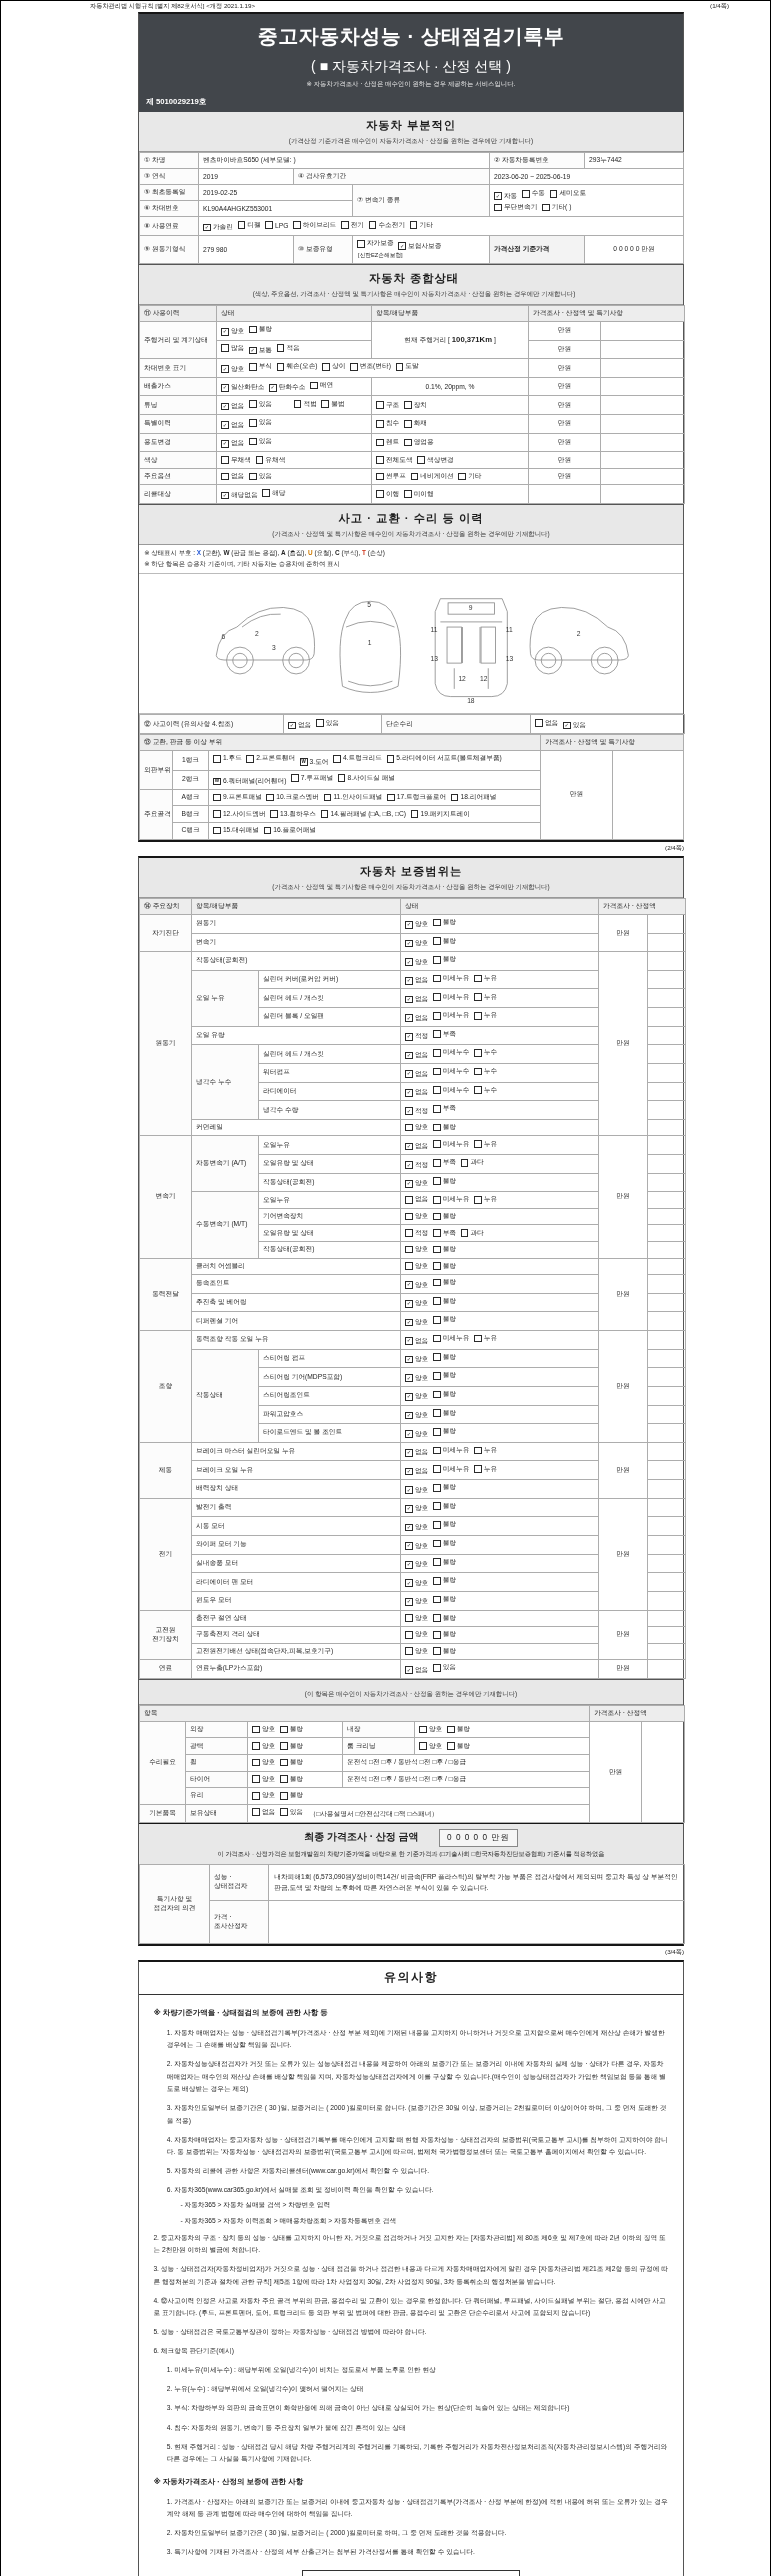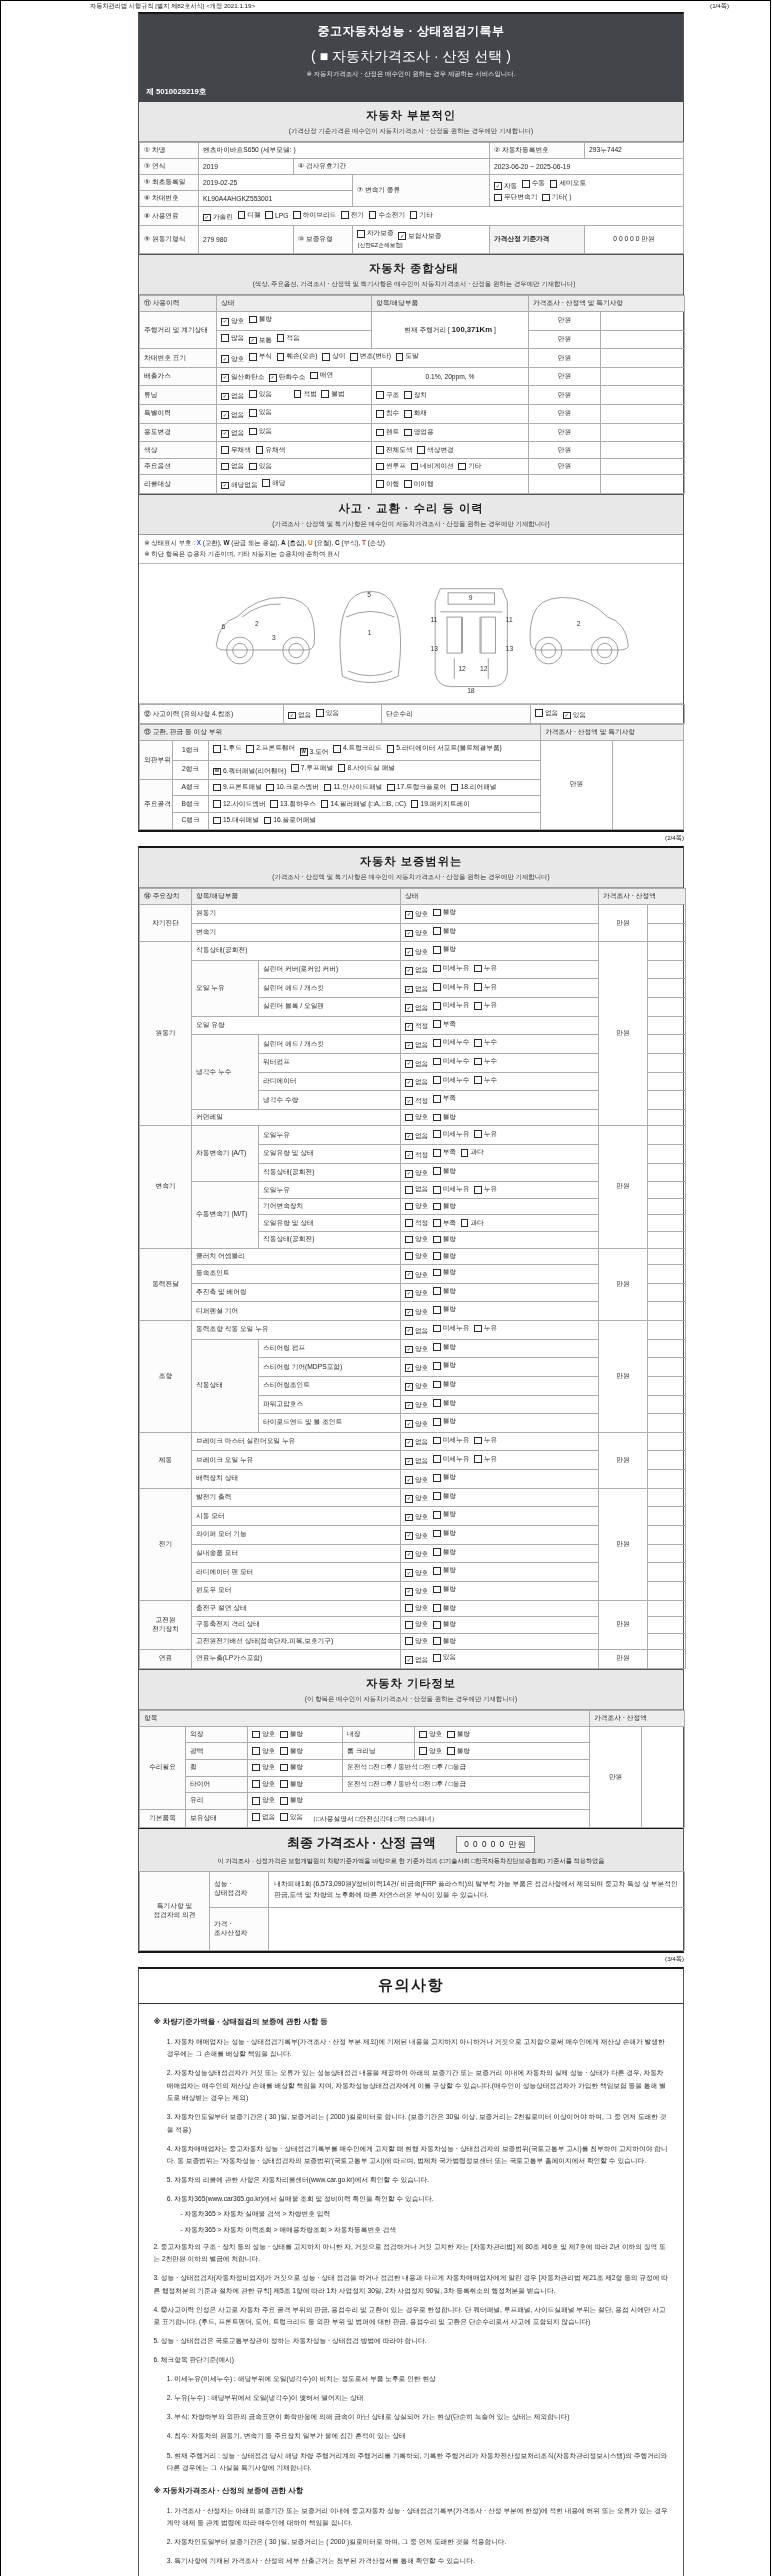--- a/index.html
+++ b/index.html
@@ -4,21 +4,21 @@
 <style>
   html,body{margin:0;padding:0;background:#fff;}
   body{width:773px;font-family:"Liberation Sans","DejaVu Sans",sans-serif;color:#1c1c1c;}
   .page{width:771px;min-height:2574px;border:1px solid #000;background:#fff;box-sizing:border-box;padding-bottom:5.2px;}
   .meta{width:639px;margin:1px 0 1px 89px;display:flex;justify-content:space-between;font-size:6.2px;color:#222;}
   .wrap{width:546px;margin-left:137px;box-sizing:border-box;}
   .block{border:0.5px solid #555;border-top:2.1px solid #161616;border-bottom:2.1px solid #161616;box-sizing:border-box;}
   .marker{width:546px;margin:2.1px 0 3.1px 137px;text-align:right;font-size:6.2px;color:#222;padding-right:0;}
   
   .dkhdr{background:#42464b;color:#fff;text-align:center;padding:9.3px 0 3.1px 0;}
-  .dkhdr .t1{font-size:12px;font-weight:bold;letter-spacing:0.5px;}
+  .dkhdr .t1{font-size:20px;font-weight:bold;letter-spacing:0.5px;}
   .dkhdr .t2{font-size:14px;margin-top:8px;}
   .dkhdr .t3{font-size:6.4px;margin-top:4.1px;color:#eee;}
   .dkhdr .docno{text-align:left;font-size:7.7px;font-weight:bold;padding:7.2px 0 2.1px 7.2px;}
   
   .sechdr{background:#e8e8e8;text-align:center;padding:6.2px 0 5.2px 0;border-bottom:0.5px solid #999;}
   .sechdr .st{font-size:11.3px;font-weight:bold;letter-spacing:1px;}
   .sechdr .ss{font-size:6.4px;margin-top:3.6px;color:#333;}
   table{border-collapse:collapse;width:100%;table-layout:fixed;}
   td,th{border:0.5px solid #adadad;font-size:6.7px;padding:3.1px 4.1px;vertical-align:middle;word-break:keep-all;}
   th{background:#ededed;font-weight:normal;text-align:left;}
@@ -36,25 +36,25 @@
   .legend .lw{color:#222;font-weight:bold;}
   .legend .la{color:#222;font-weight:bold;}
   .legend .lu{color:#d07a00;font-weight:bold;}
   .legend .lc{color:#222;font-weight:bold;}
   .legend .lt{color:#d0351b;font-weight:bold;}
   .legend2{font-size:6.4px;padding:1px 5.2px 4.1px 5.2px;border-bottom:0.5px solid #bbb;}
   .diagwrap{padding:4.1px 0;border-bottom:0.5px solid #bbb;background:#fff;}
   .kmbig{font-weight:bold;font-size:7.7px;}
   
   .final{background:#e8e8e8;text-align:center;padding:5.2px 0 4.6px 0;border-top:1.5px solid #161616;}
-  .final .fl{font-size:13px;font-weight:bold;margin-right:18px;}
+  .final .fl{font-size:10px;font-weight:bold;margin-right:18px;}
   .final .fv{display:inline-block;border:0.5px solid #888;background:#f6f6f6;padding:2.1px 7.2px;font-size:8.2px;letter-spacing:1px;}
   .final .fn{font-size:6.2px;margin-top:3.6px;}
   
-  .caut-title{border-bottom:0.8px solid #333;text-align:center;font-size:15px;font-weight:bold;padding:7.2px 0;letter-spacing:1.5px;}
+  .caut-title{border-bottom:0.8px solid #333;text-align:center;font-size:12px;font-weight:bold;padding:7.2px 0;letter-spacing:1.5px;}
   .caut-body{padding:8.2px 14.4px 11.3px 14.4px;font-size:6.7px;line-height:1.85;}
   .caut-body .hd{font-size:7.5px;margin:3.1px 0 7.2px 0;font-weight:bold;}
   .caut-body p{margin:0 0 6.7px 0;}
   .caut-body p.ind1{margin-left:13.4px;}
   .caut-body p.ind2{margin-left:27px;margin-bottom:4.1px;}
   .caut-box{border:0.8px solid #333;width:216px;margin:11.3px auto 5.2px auto;text-align:center;font-weight:bold;font-size:8.2px;padding:4.6px 0;}
   .caut-boxtext{text-align:center;font-size:6.4px;color:#333;margin:0 20.6px;}
   svg text{font-family:"Liberation Sans",sans-serif;}
 </style>
 </head>
@@ -1132,21 +1132,20 @@
                   <span class="cb"></span>
                   <span class="lb">있음</span>
                 </span></td>
               <td class="price" rowspan="1">만원</td>
               <td class=""></td>
             </tr>
           </tbody>
     </table>
 
     <div class="sechdr" style="border-top:1px solid #555;">
-      <div class="st">자동차 기타정보</div>
       <div class="ss">(이 항목은 매수인이 자동차가격조사 · 산정을 원하는 경우에만 기재합니다)</div>
     </div>
     <table>
       <colgroup>
             <col style="width:46px">
             <col style="width:62px">
             <col style="width:95px">
             <col style="width:72px">
             <col style="width:98px">
             <col style="width:77px">

